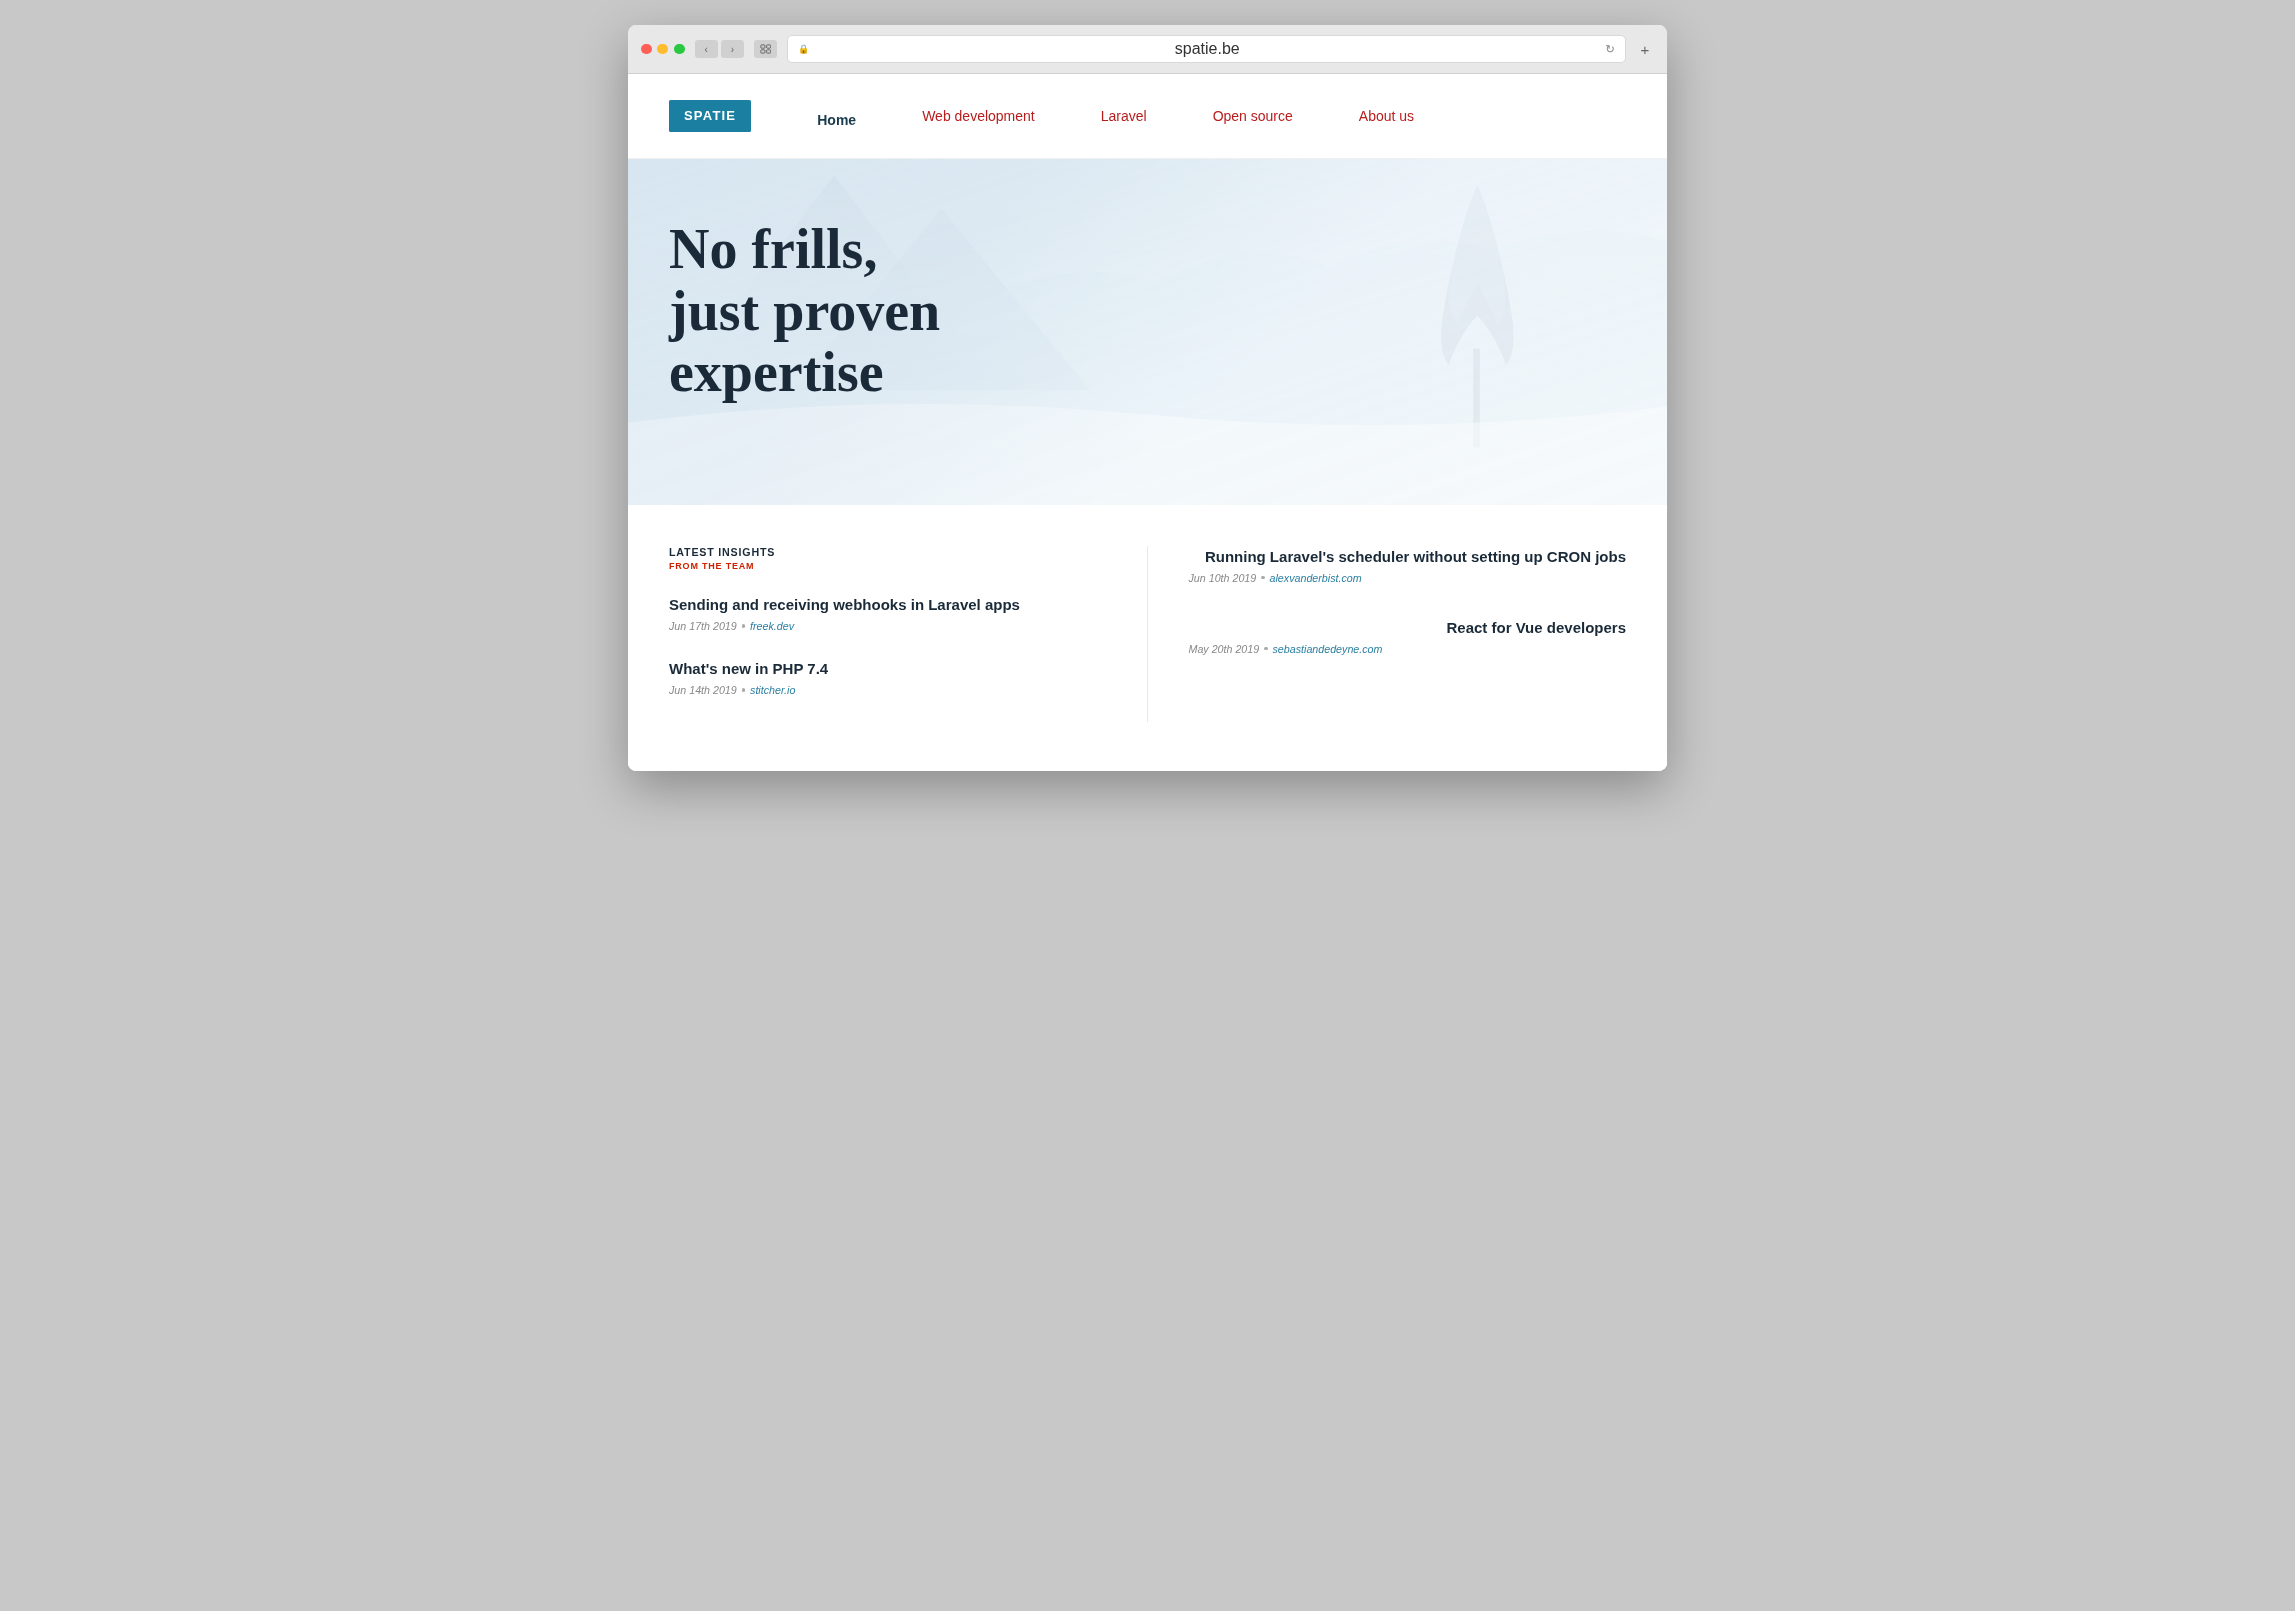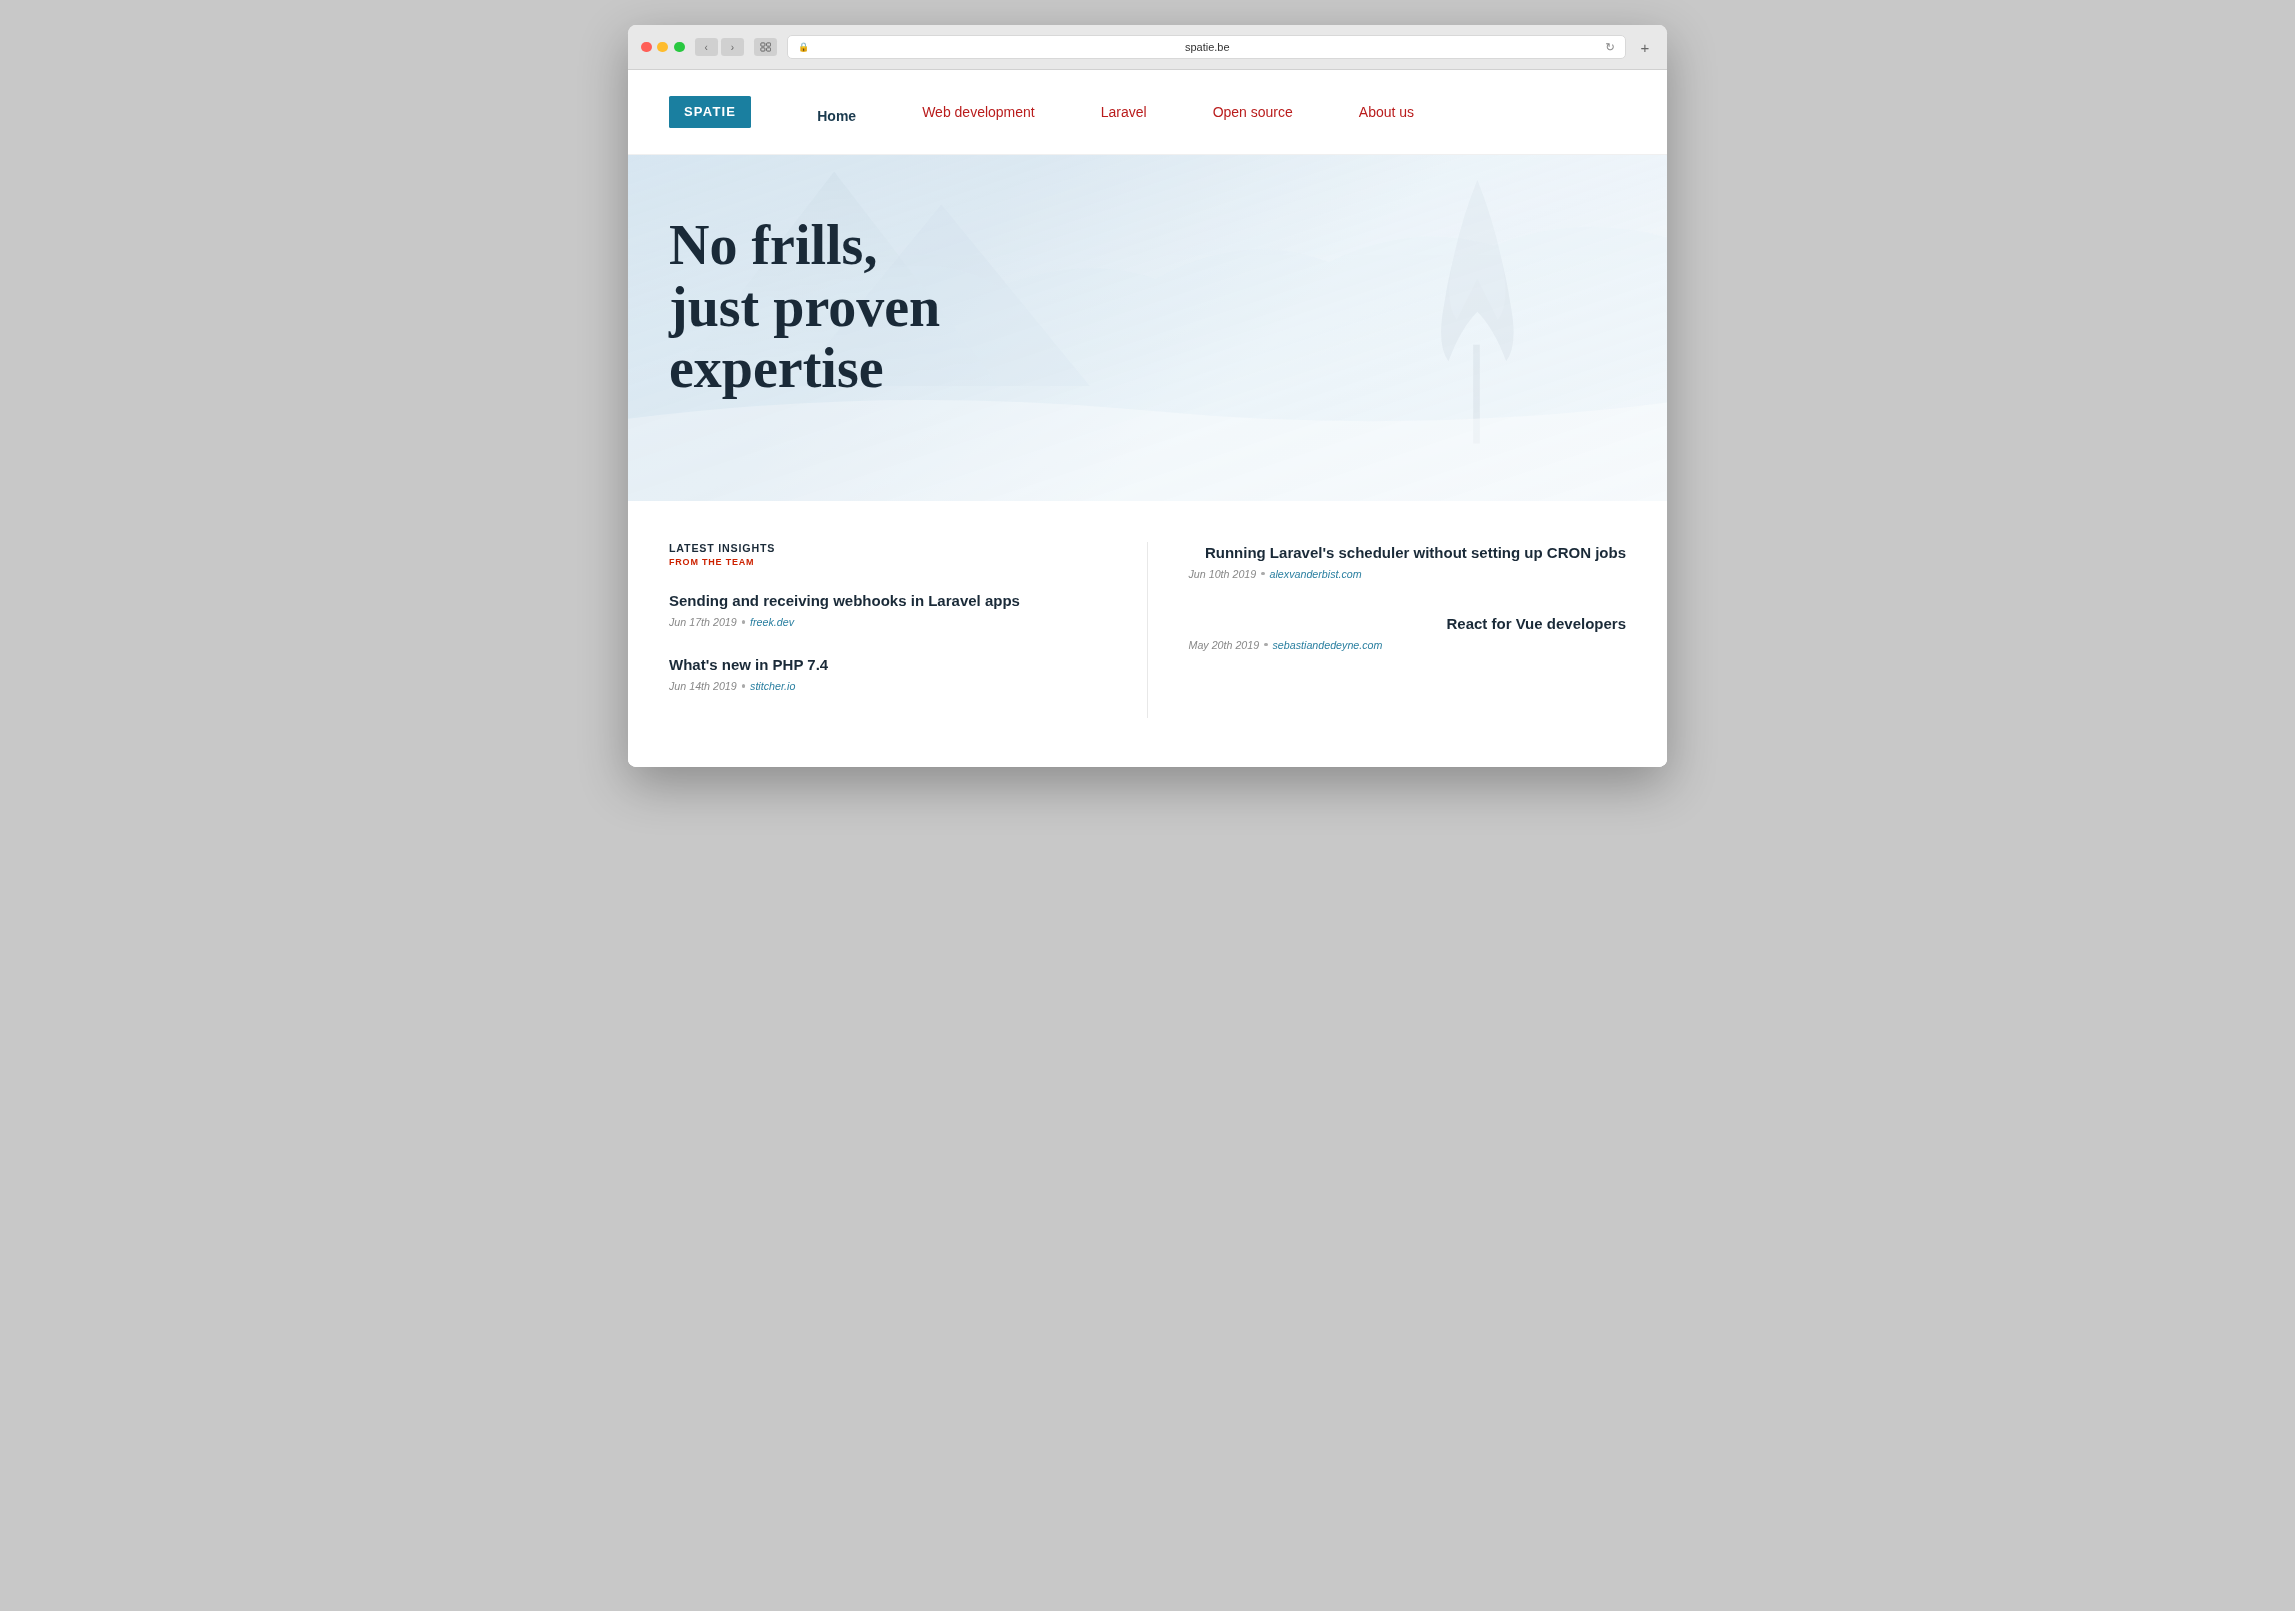--- a/index.html
+++ b/index.html
@@ -89,21 +89,21 @@
       gap: 5px;
       border: 0.8px solid #d8d8d8;
     }
 
     .lock-icon {
       color: #888;
       font-size: 9px;
     }
 
     .url-text {
-      font-size: 11px;
+      font-size: 16px;
       color: #333;
       flex: 1;
       text-align: center;
     }
 
     .reload-btn {
       color: #888;
       font-size: 11.5px;
       cursor: pointer;
     }

